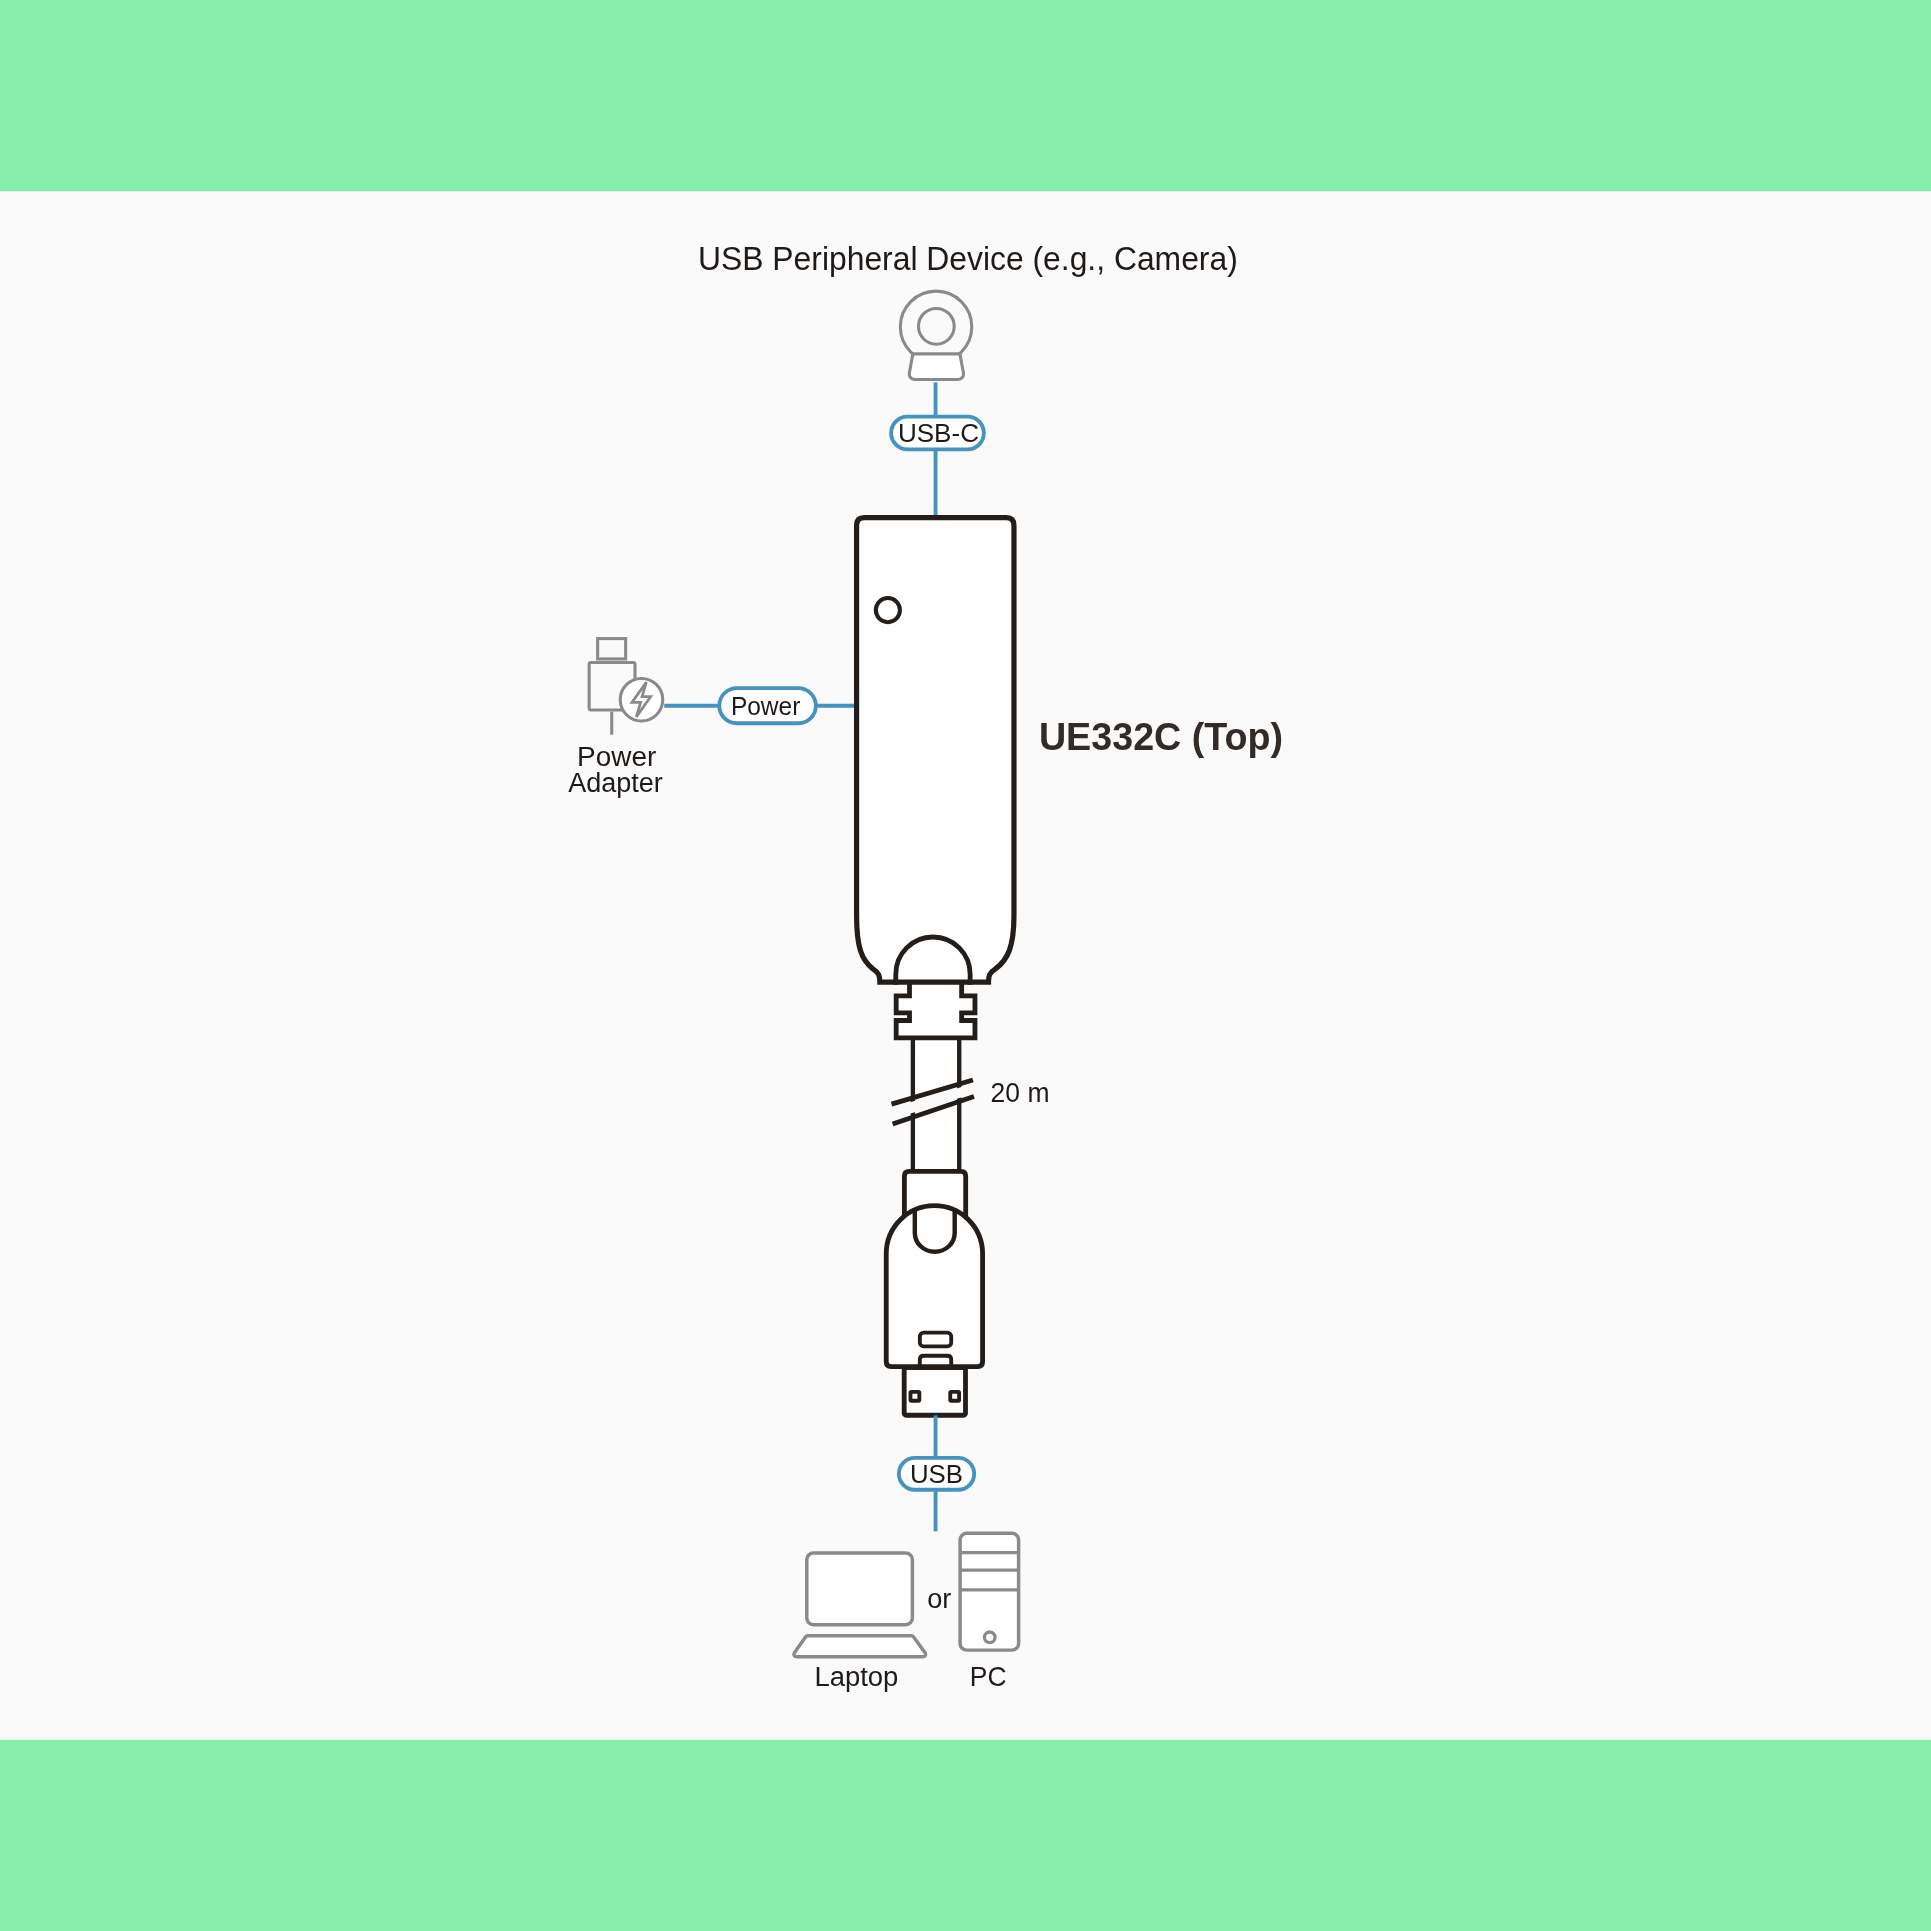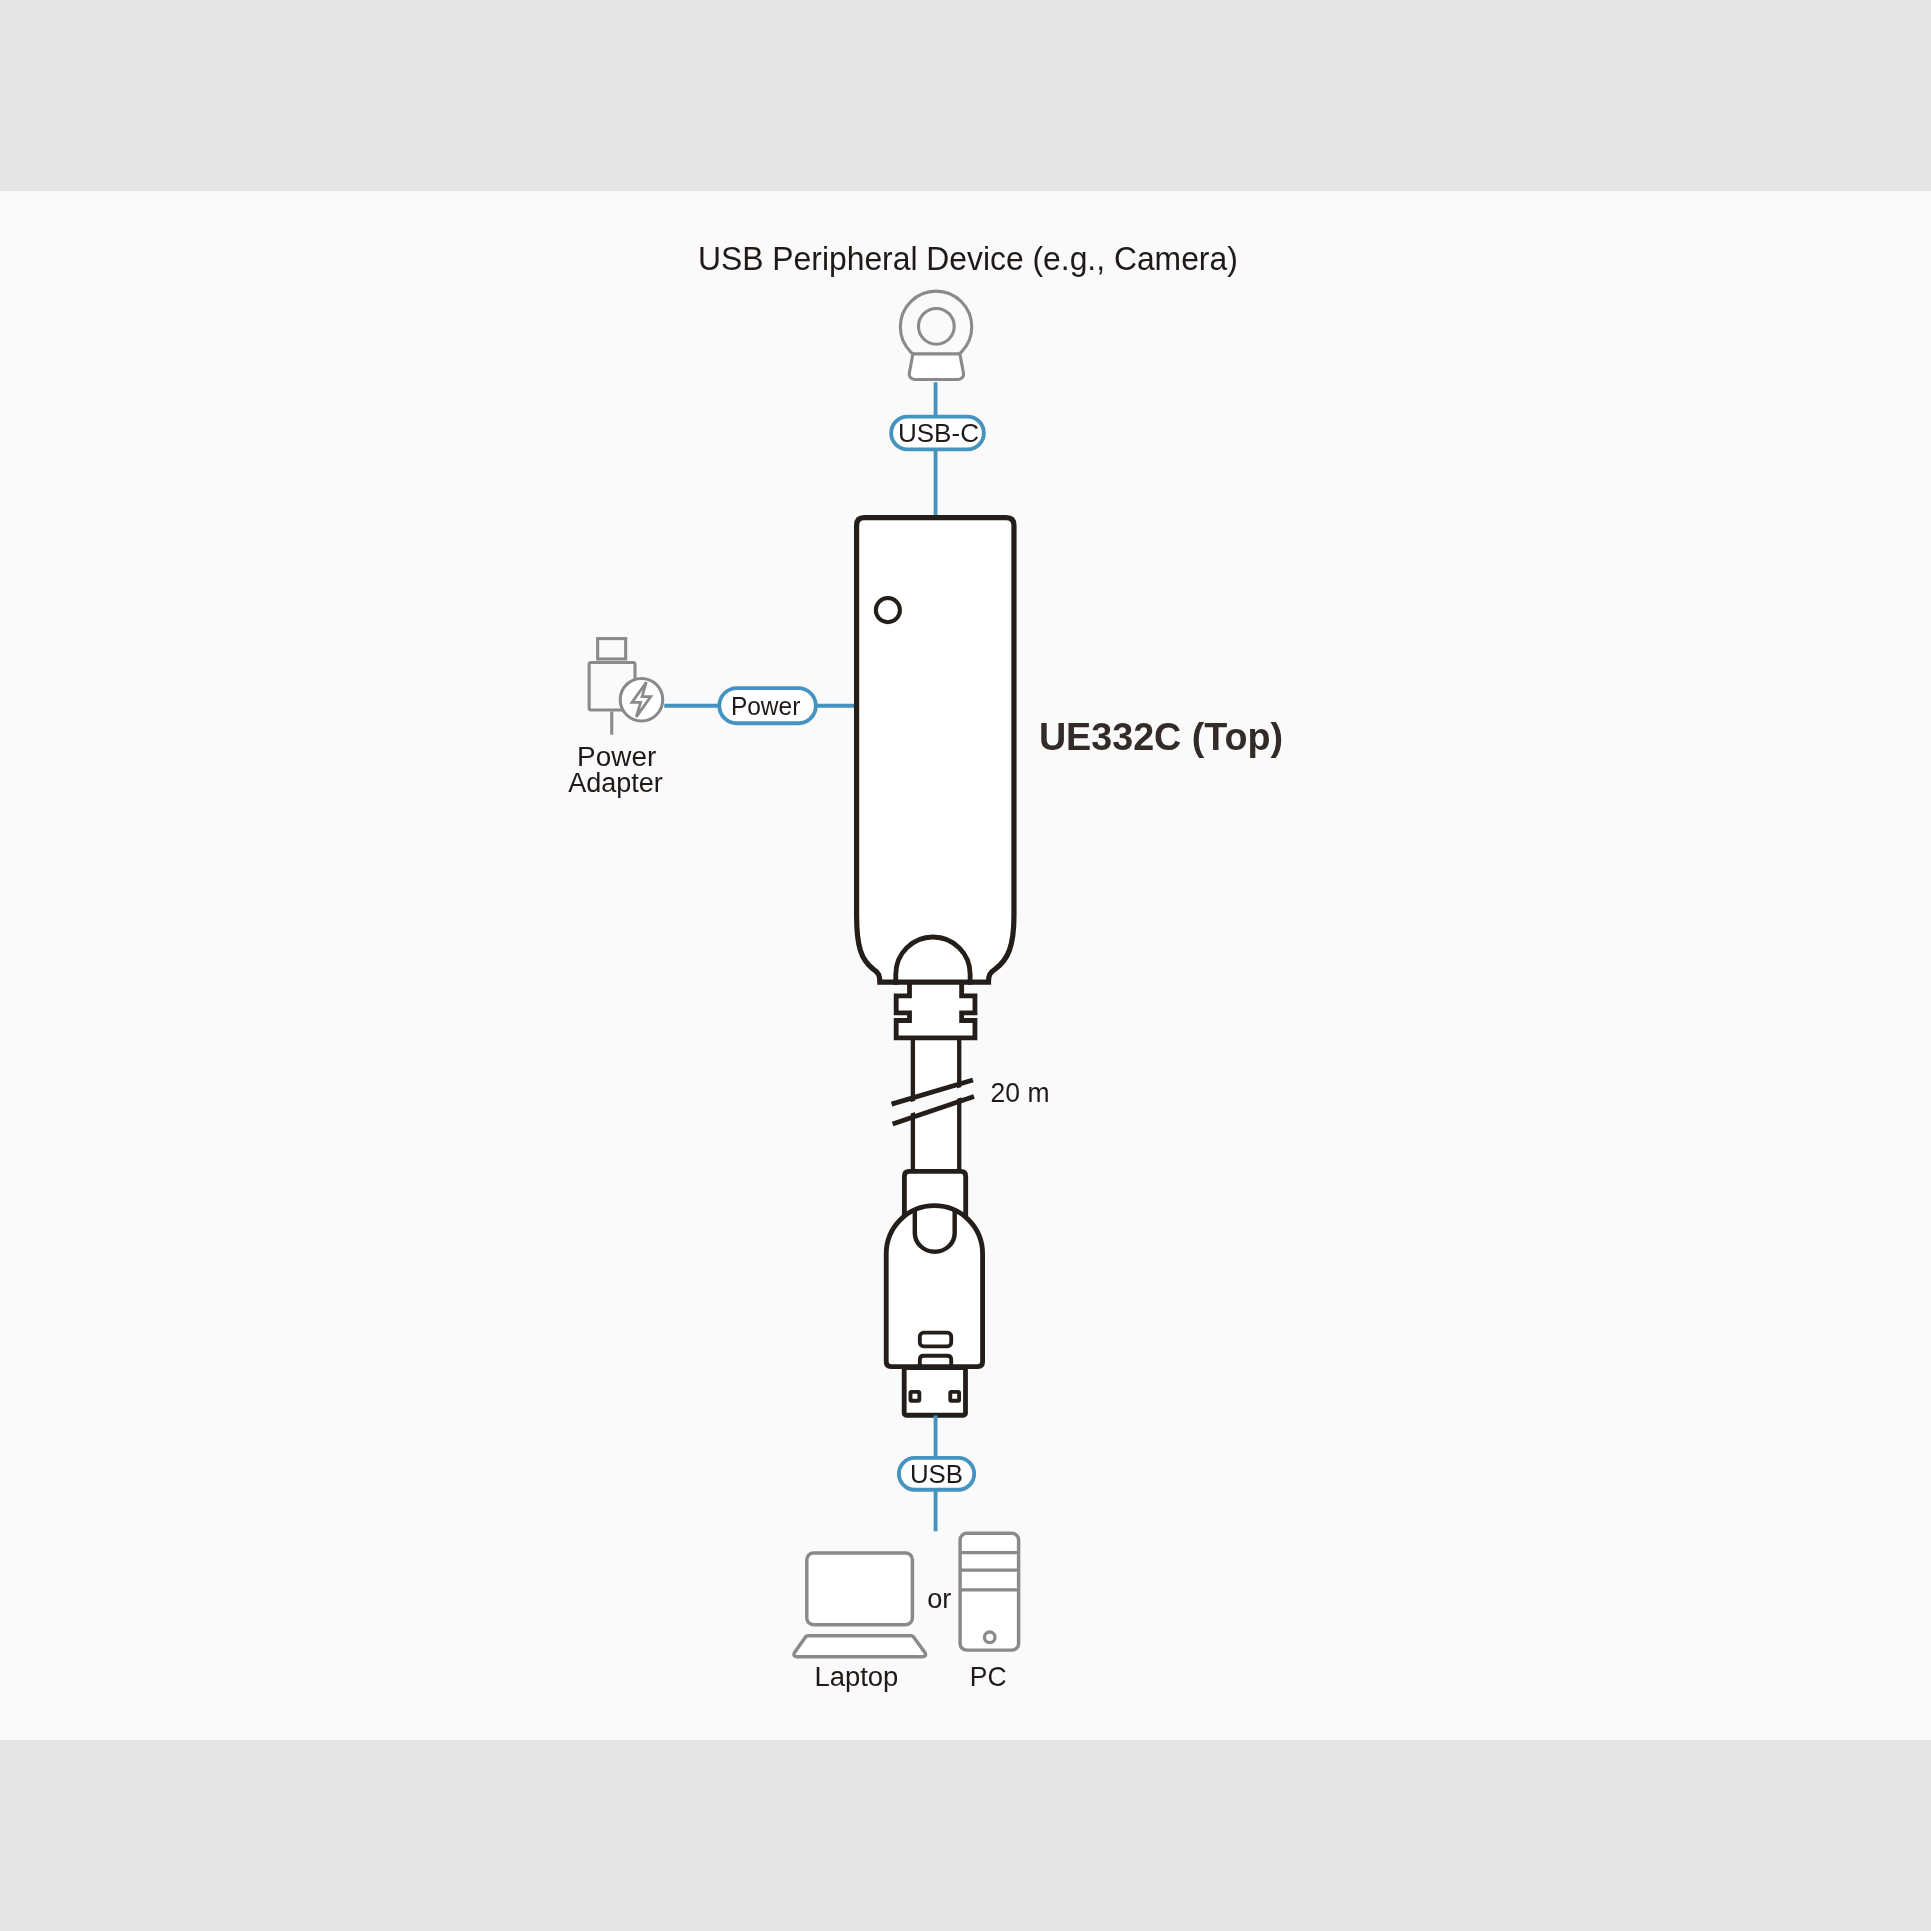--- a/index.html
+++ b/index.html
@@ -1,16 +1,16 @@
 <!DOCTYPE html>
 <html><head>
 <meta charset="utf-8">
 <style>
   html,body{margin:0;padding:0;background:#ffffff;}
-  #page{position:relative;width:1931px;height:1931px;background:#e5e5e5;overflow:hidden;}
+  #page{position:relative;width:1931px;height:1931px;background:#86efac;overflow:hidden;}
   svg{position:absolute;left:0;top:0;}
   text{font-family:"Liberation Sans", sans-serif;}
 </style>
 </head>
 <body>
 <div id="page">
 <svg width="1931" height="1931" viewBox="0 0 2000 2000">
 
   <rect x="0" y="198" width="2000" height="1604" fill="#fafafa"></rect>
 

